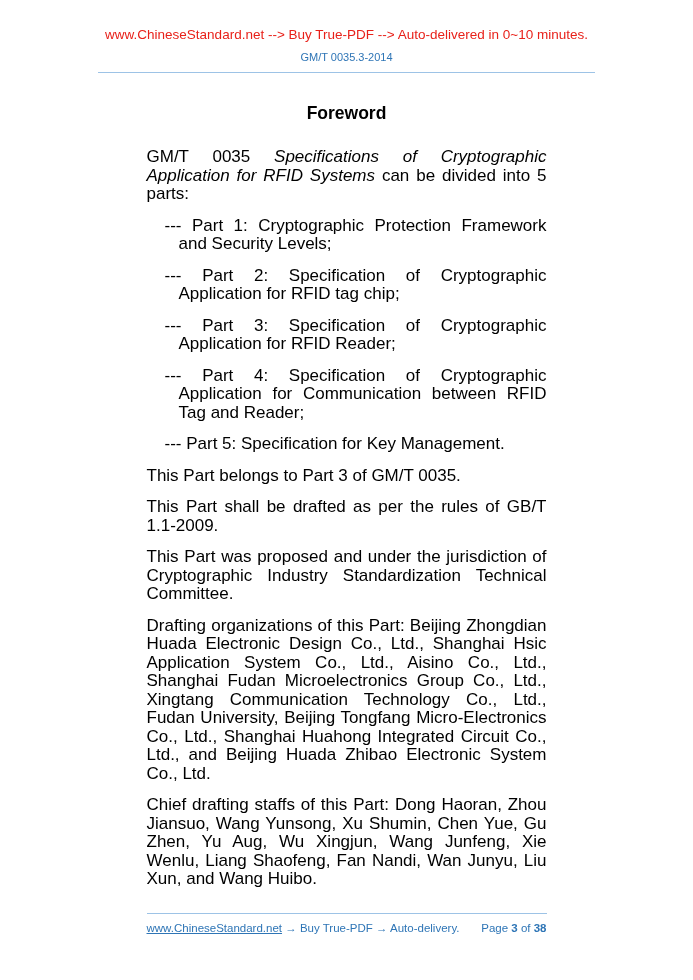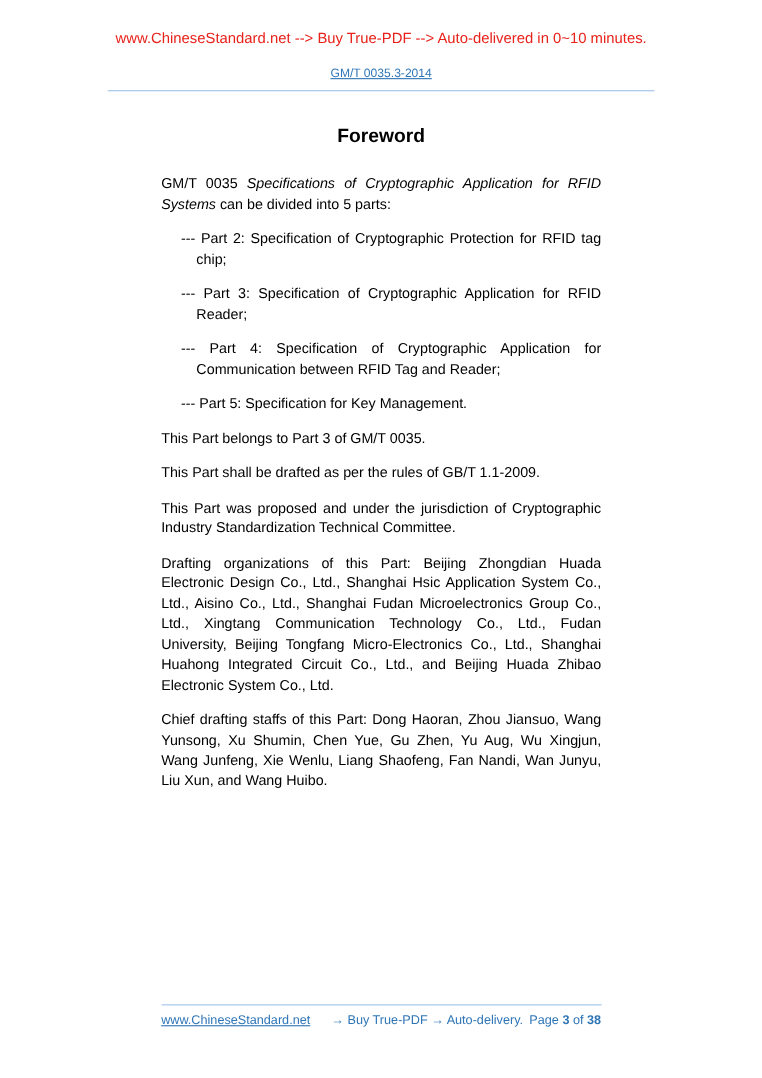--- a/index.html
+++ b/index.html
@@ -18,45 +18,44 @@
     overflow: hidden;
   }
   .banner {
     padding-top: 27px;
     text-align: center;
     color: #e8211a;
     font-size: 13.5px;
     font-weight: 400;
   }
   .doc-number {
-    margin-top: 19px;
+    margin-top: 9px;
     text-align: center;
     color: #2e75b6;
     font-size: 11px;
-    text-decoration: underline;
   }
   .rule {
     border: none;
     border-top: 1px solid #9dc3e6;
     width: 497px;
     margin: 9px auto 0 auto;
   }
   .content {
     margin: 12px 104px;
   }
   .title {
     margin: 30px 0 24px 0;
     text-align: center;
     font-size: 17.5px;
     font-weight: bold;
     color: #000000;
   }
   .content p {
     margin: 0 0 13px 0;
-    font-size: 13px;
+    font-size: 17px;
     line-height: 18.5px;
     text-align: justify;
   }
   .content p em {
     font-style: italic;
   }
   .part-item {
     margin-left: 18px !important;
     padding-left: 14px;
     text-indent: -14px;
@@ -79,21 +78,20 @@
     font-size: 11.5px;
   }
   .footer-link {
     color: #2e75b6;
     text-decoration: underline;
     cursor: pointer;
     text-align: center;
   }
   .footer-left span {
     color: #2e75b6;
-    padding-left: 16px;
   }
   .footer-right b {
     font-weight: bold;
   }
 </style>
 </head>
 <body>
 
 <div class="page">
 
@@ -102,22 +100,23 @@
   <div class="doc-number">GM/T 0035.3-2014</div>
 
   <hr class="rule">
 
   <div class="content">
 
     <h1 class="title">Foreword</h1>
 
     <p><span>GM/T 0035 </span><em>Specifications of Cryptographic Application for RFID Systems</em><span> can be divided into 5 parts:</span></p>
 
+    <p class="part-item">--- Part 1: Cryptographic Protection Framework and Security Levels;</p>
 
-    <p class="part-item">--- Part 2: Specification of Cryptographic Protection for RFID tag chip;</p>
+    <p class="part-item">--- Part 2: Specification of Cryptographic Application for RFID tag chip;</p>
 
     <p class="part-item">--- Part 3: Specification of Cryptographic Application for RFID Reader;</p>
 
     <p class="part-item">--- Part 4: Specification of Cryptographic Application for Communication between RFID Tag and Reader;</p>
 
     <p class="part-item">--- Part 5: Specification for Key Management.</p>
 
     <p>This Part belongs to Part 3 of GM/T 0035.</p>
 
     <p>This Part shall be drafted as per the rules of GB/T 1.1-2009.</p>

